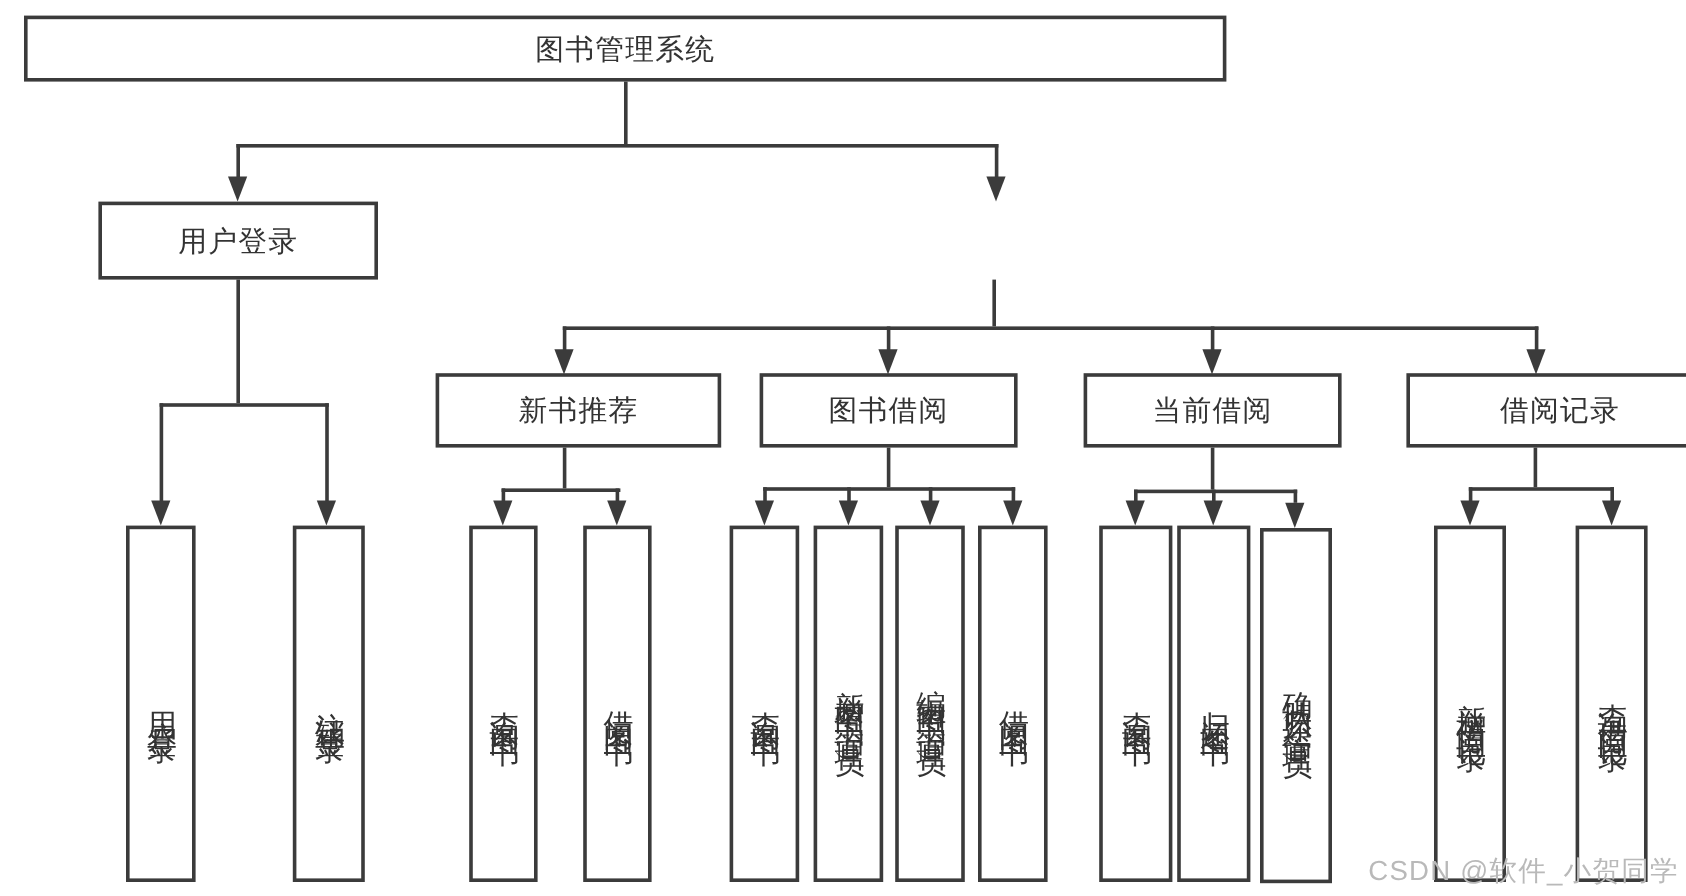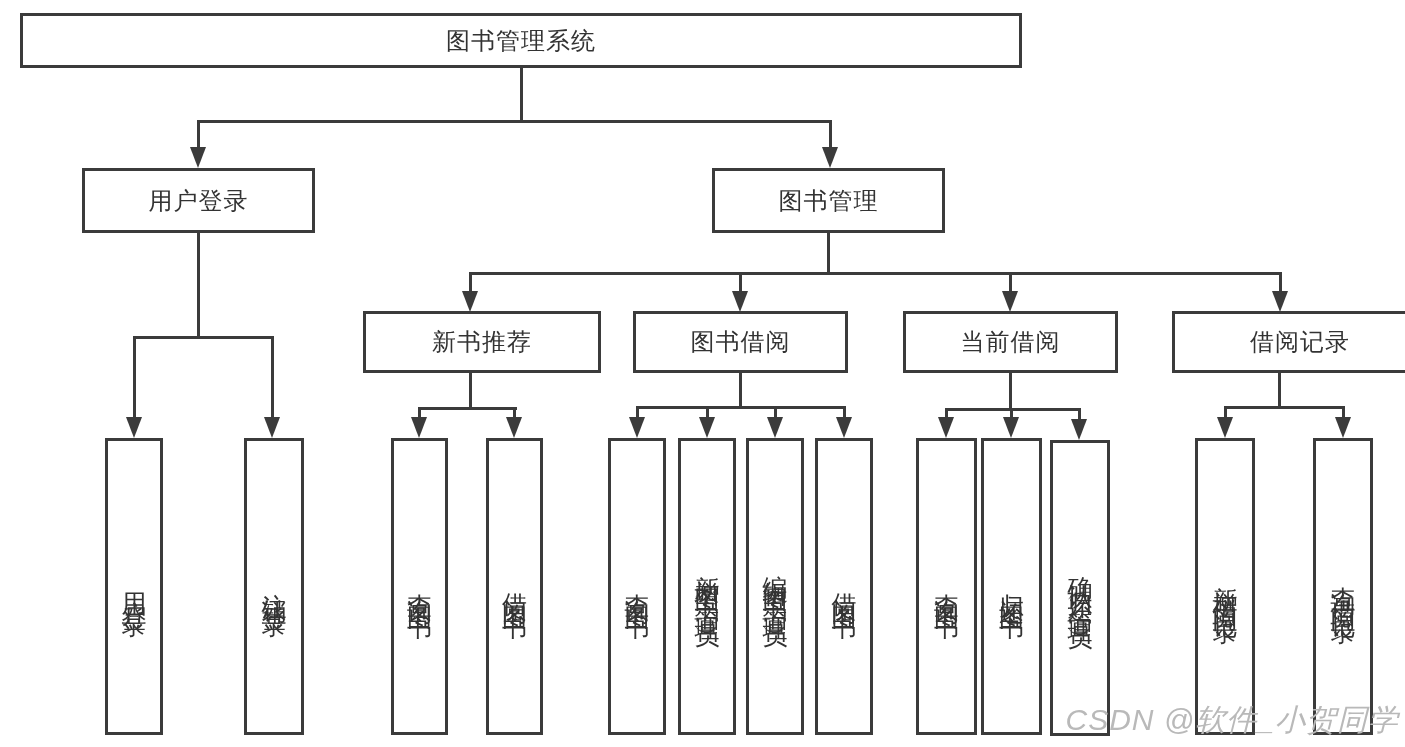--- a/index.html
+++ b/index.html
@@ -34,35 +34,33 @@
   .ar{
     position:absolute;width:0;height:0;
     border-left:8px solid transparent;
     border-right:8px solid transparent;
     border-top:21px solid #3b3b3b;
   }
   .watermark{
     position:absolute;
     right:6px;bottom:6px;
     color:#b9b9b9;
-    font-size:30px;
+    font-size:23px;
     letter-spacing:1px;
     z-index:10;
-    font-style:italic;
   }
 </style>
 </head>
 <body>
 
 <div id="canvas">
 
   <div class="box" style="left:20px;top:13px;width:1002px;height:55px;">图书管理系统</div>
 
   <div class="box" style="left:82px;top:168px;width:233px;height:65px;">用户登录</div>
-  <div class="box" style="left:712px;top:168px;width:233px;height:65px;">图书管理</div>
 
   <div class="box" style="left:363px;top:311px;width:238px;height:62px;">新书推荐</div>
   <div class="box" style="left:633px;top:311px;width:215px;height:62px;">图书借阅</div>
   <div class="box" style="left:903px;top:311px;width:215px;height:62px;">当前借阅</div>
   <div class="box" style="left:1172px;top:311px;width:236px;height:62px;padding-left:20px;">借阅记录</div>
 
   <div class="box vbox" style="left:105px;top:438px;width:58px;height:297px;">
     <span>用户登录</span>
     </div>
   <div class="box vbox" style="left:244px;top:438px;width:60px;height:297px;">

